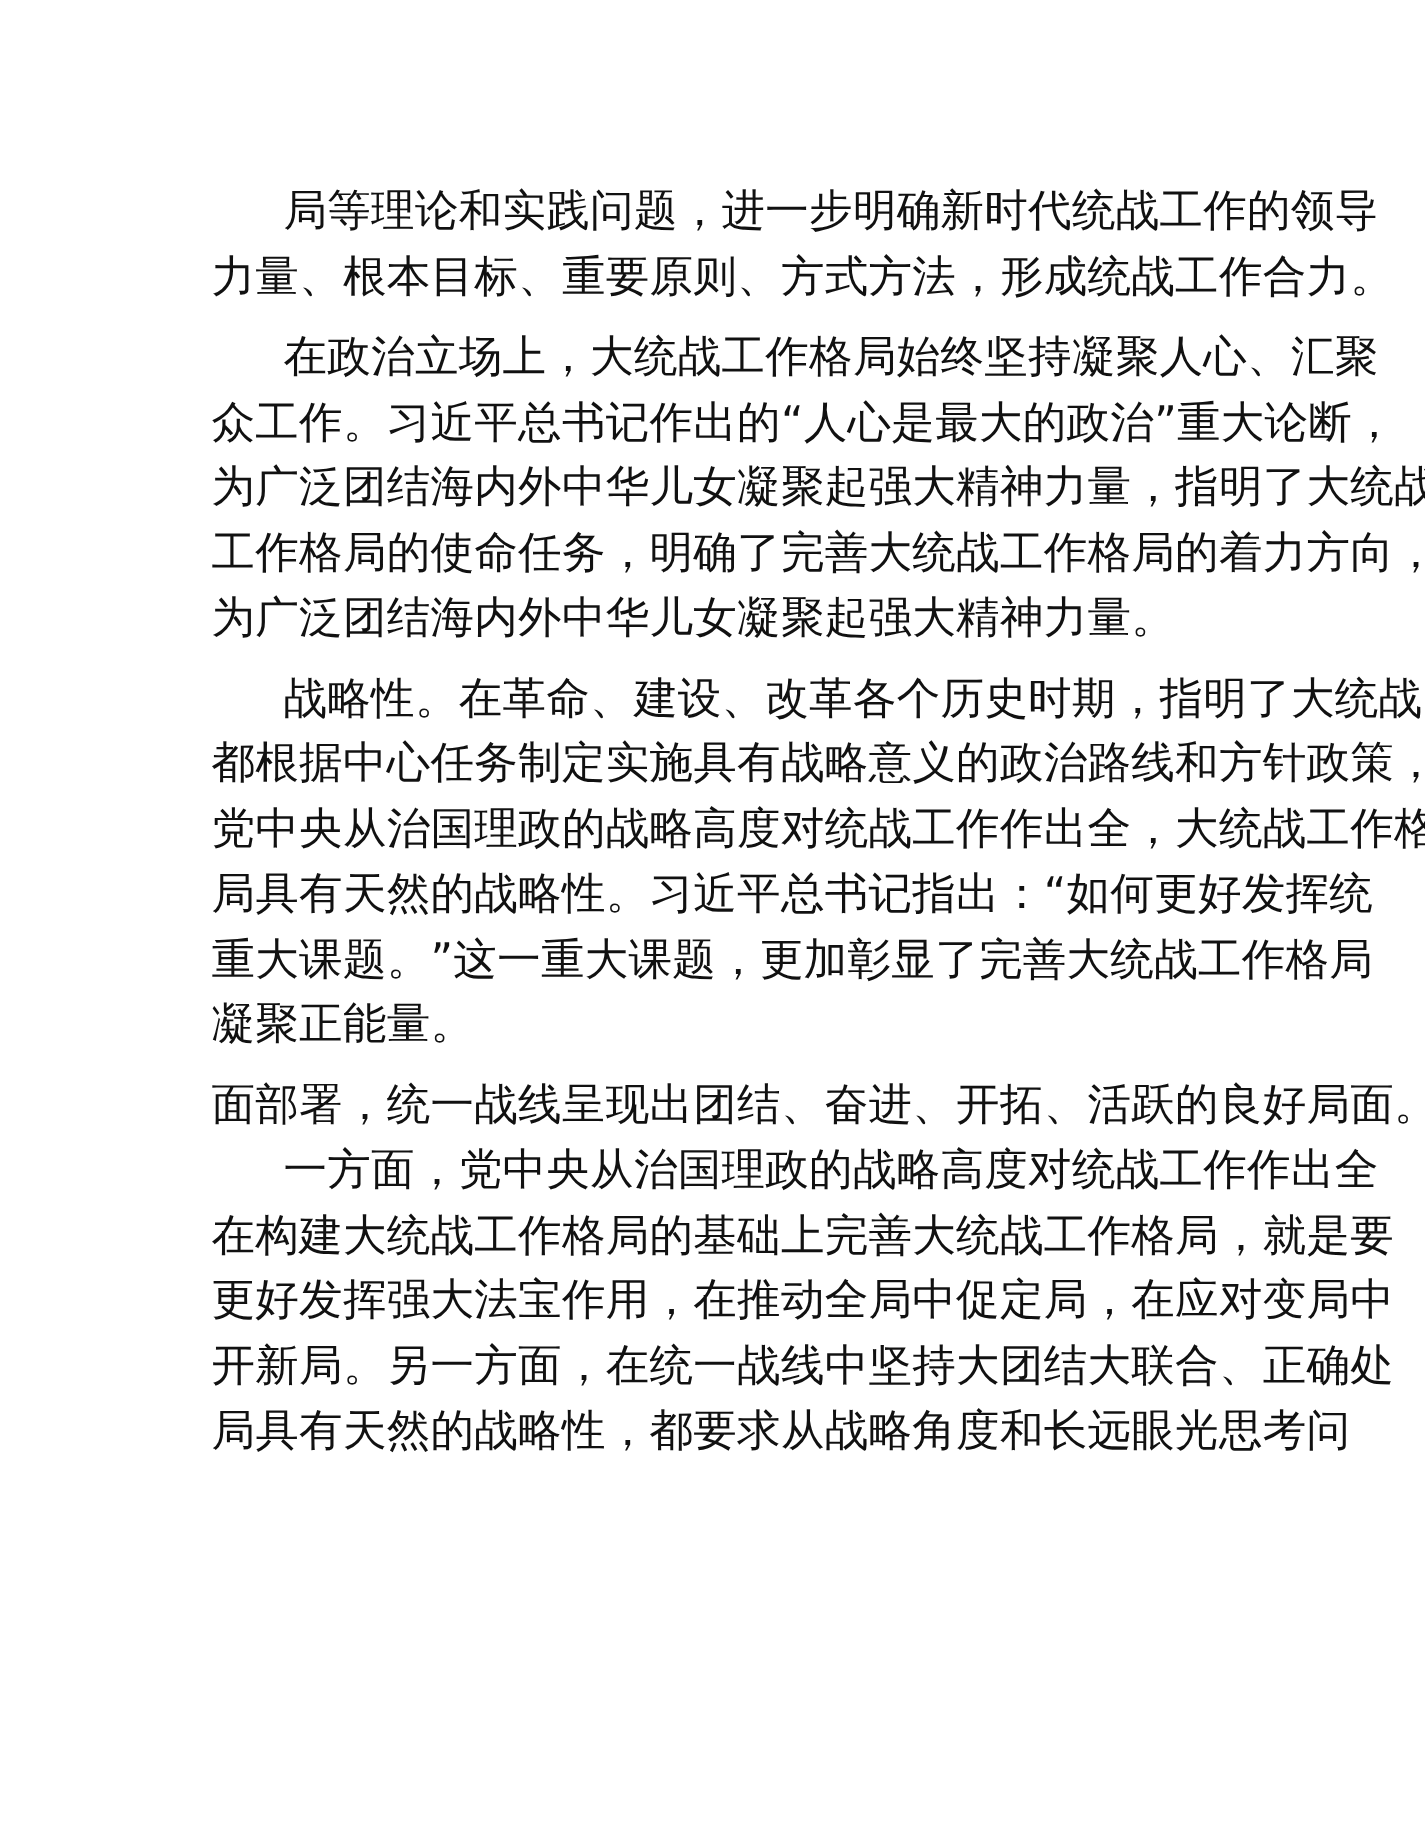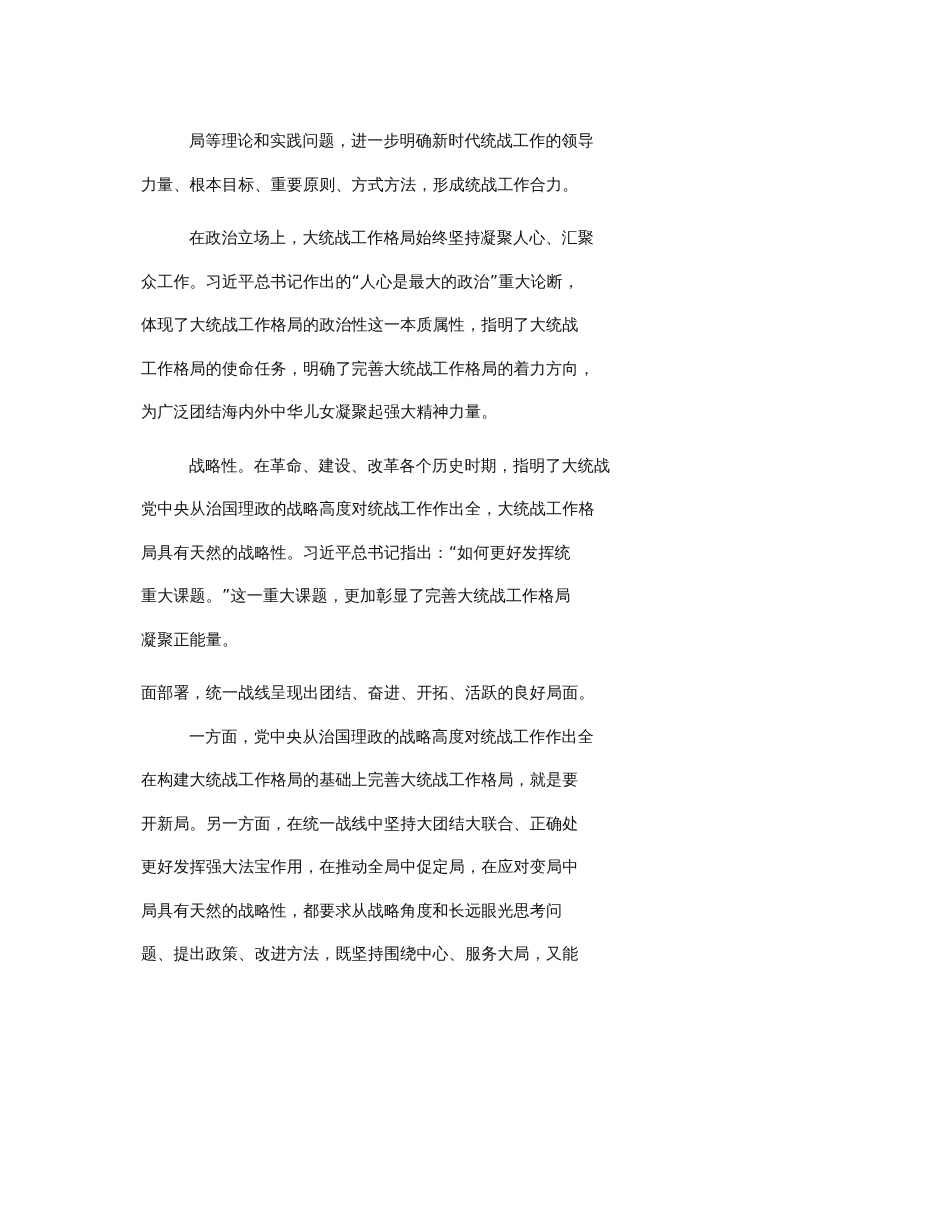--- a/index.html
+++ b/index.html
@@ -21,57 +21,57 @@
     top: 119px;
     width: 700px;
   }
   .para {
     margin: 0 0 10px 0;
   }
   .line {
     display: block;
     height: 43.5px;
     line-height: 43.5px;
-    font-size: 16px;
+    font-size: 29px;
     white-space: nowrap;
     letter-spacing: 0.2px;
   }
   .line.indent {
     padding-left: 48px;
   }
 </style>
 </head>
 <body>
 
 <div class="page">
 
   <div class="para">
     <span class="line indent">局等理论和实践问题，进一步明确新时代统战工作的领导</span>
     <span class="line">力量、根本目标、重要原则、方式方法，形成统战工作合力。</span>
   </div>
 
   <div class="para">
     <span class="line indent">在政治立场上，大统战工作格局始终坚持凝聚人心、汇聚</span>
     <span class="line">众工作。习近平总书记作出的“人心是最大的政治”重大论断，</span>
-    <span class="line">体现了大统战工作格局的政治性这一本质属性，指明了大统战</span>
+    <span class="line">为广泛团结海内外中华儿女凝聚起强大精神力量，指明了大统战</span>
     <span class="line">工作格局的使命任务，明确了完善大统战工作格局的着力方向，</span>
     <span class="line">为广泛团结海内外中华儿女凝聚起强大精神力量。</span>
   </div>
 
   <div class="para">
     <span class="line indent">战略性。在革命、建设、改革各个历史时期，指明了大统战</span>
+    <span class="line">都根据中心任务制定实施具有战略意义的政治路线和方针政策，</span>
     <span class="line">党中央从治国理政的战略高度对统战工作作出全，大统战工作格</span>
     <span class="line">局具有天然的战略性。习近平总书记指出：“如何更好发挥统</span>
     <span class="line">重大课题。”这一重大课题，更加彰显了完善大统战工作格局</span>
     <span class="line">凝聚正能量。</span>
   </div>
 
   <div class="para">
     <span class="line">面部署，统一战线呈现出团结、奋进、开拓、活跃的良好局面。</span>
     <span class="line indent">一方面，党中央从治国理政的战略高度对统战工作作出全</span>
     <span class="line">在构建大统战工作格局的基础上完善大统战工作格局，就是要</span>
+    <span class="line">更好发挥强大法宝作用，在推动全局中促定局，在应对变局中</span>
     <span class="line">开新局。另一方面，在统一战线中坚持大团结大联合、正确处</span>
-    <span class="line">更好发挥强大法宝作用，在推动全局中促定局，在应对变局中</span>
     <span class="line">局具有天然的战略性，都要求从战略角度和长远眼光思考问</span>
-    <span class="line">题、提出政策、改进方法，既坚持围绕中心、服务大局，又能</span>
   </div>
 
 </div>
 
 </body></html>

